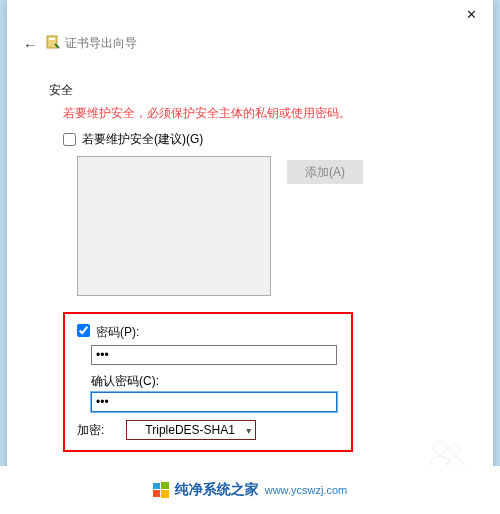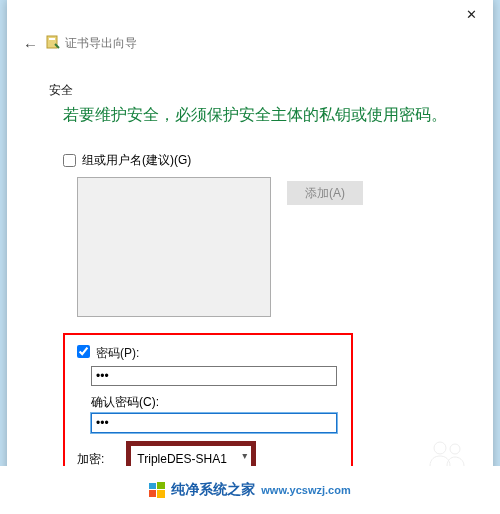--- a/index.html
+++ b/index.html
@@ -5,40 +5,40 @@
 html,body{margin:0;padding:0;font-family:"Microsoft YaHei","Segoe UI",sans-serif;font-size:12px;color:#000;background:#fff}
 .backdrop{width:500px;height:514px;background:#c0dff2;position:relative;overflow:hidden}
 .window{position:absolute;left:7px;top:0;right:7px;bottom:38px;background:#fff;box-shadow:0 0 10px rgba(0,0,0,.25)}
 .titlebar{position:absolute;top:0;left:0;right:0;height:28px}
 .close-x{position:absolute;right:8px;top:5px;font-size:13px;color:#222;padding:2px 8px;cursor:pointer}
 .back-arrow{position:absolute;left:16px;top:34px;font-size:15px;color:#444;cursor:pointer}
 .wiz-icon{position:absolute;left:38px;top:34px;width:16px;height:16px}
 .wiz-title{position:absolute;left:58px;top:35px;font-size:12px;color:#737373}
 .content{position:absolute;left:42px;right:18px;top:82px;bottom:0}
 .sec-head{font-size:12px;color:#111}
-.sec-desc{font-size:16px;color:#15803d;margin:6px 0 26px 14px}
+.sec-desc{font-size:12px;color:#ef4444;margin:6px 0 9px 14px}
 .row-checkbox{display:flex;align-items:center;margin-left:14px;margin-bottom:8px}
 input[type=checkbox]{width:13px;height:13px;margin:0 6px 0 0}
 .group-box{display:flex;align-items:flex-start;margin-left:28px}
 .listbox{width:192px;height:138px;border:1px solid #adadad;background:#f0f0f0}
 .btn-col{margin-left:16px;display:flex;flex-direction:column;margin-top:4px}
 .btn{width:76px;height:24px;border:none;background:#e1e1e1;color:#888;font-size:12px;font-family:inherit;text-align:center}
 .hl-box{border:2px solid #ff0000;margin-left:14px;margin-top:16px;padding:10px 14px 10px 12px;width:290px;box-sizing:border-box}
 .pw-row{display:flex;align-items:flex-start;margin-bottom:4px}
 .pw-label{font-size:12px;color:#111}
 .pw-input{display:block;width:246px;height:20px;border:1px solid #777;padding:1px 4px;font-size:12px;margin:2px 0 8px 14px;font-family:inherit;box-sizing:border-box}
 .pw-confirm-label{margin-left:14px;font-size:12px;display:block;margin-bottom:2px}
 .pw-input.focus{border:1px solid #1a73cc;outline:1px solid #77b6ea}
 .enc-row{display:flex;align-items:center;margin-top:4px;margin-left:0}
 .enc-label{font-size:12px;margin-right:22px}
-.select-wrap{position:relative;display:inline-flex;align-items:center;border:5px solid #7f1d1d;width:130px;height:36px;background:#fff;padding-left:6px;box-sizing:border-box;cursor:pointer}
+.select-wrap{position:relative;display:inline-flex;align-items:center;border:1px solid #7f1d1d;width:130px;height:20px;background:#fff;padding-left:18px;box-sizing:border-box;cursor:pointer}
 .select-caret{position:absolute;right:4px;top:4px;font-size:10px;color:#555}
 .people-ghost{position:absolute;right:26px;bottom:6px;opacity:.15}
 .footer{position:absolute;left:0;right:0;bottom:0;height:48px;background:#fff;display:flex;align-items:center;justify-content:center;font-size:14px;font-weight:bold;color:#1b5faa}
-.footer .url{font-size:11px;font-weight:bold;color:#2b7bc4;margin-left:6px}
+.footer .url{font-size:11px;font-weight:normal;color:#2b7bc4;margin-left:6px}
 .win-logo{display:inline-block;width:16px;height:16px;margin-right:6px}
 </style>
 </head>
 <body>
 
 <div class="backdrop">
   <div class="window">
     <div class="titlebar">
       <span class="close-x">✕</span>
     </div>
@@ -51,21 +51,21 @@
         </svg>
     </span>
     <span class="wiz-title">证书导出向导</span>
 
     <div class="content">
       <div class="sec-head">安全</div>
       <div class="sec-desc">若要维护安全，必须保护安全主体的私钥或使用密码。</div>
 
       <label class="row-checkbox">
         <input type="checkbox" style="">
-        <span>组或用户名(建议)(G)</span>
+        <span>若要维护安全(建议)(G)</span>
       </label>
 
       <div class="group-box">
         <div class="listbox"></div>
         <div class="btn-col">
           <button class="btn" disabled="">添加(A)</button>
         </div>
       </div>
 
       <div class="hl-box">

